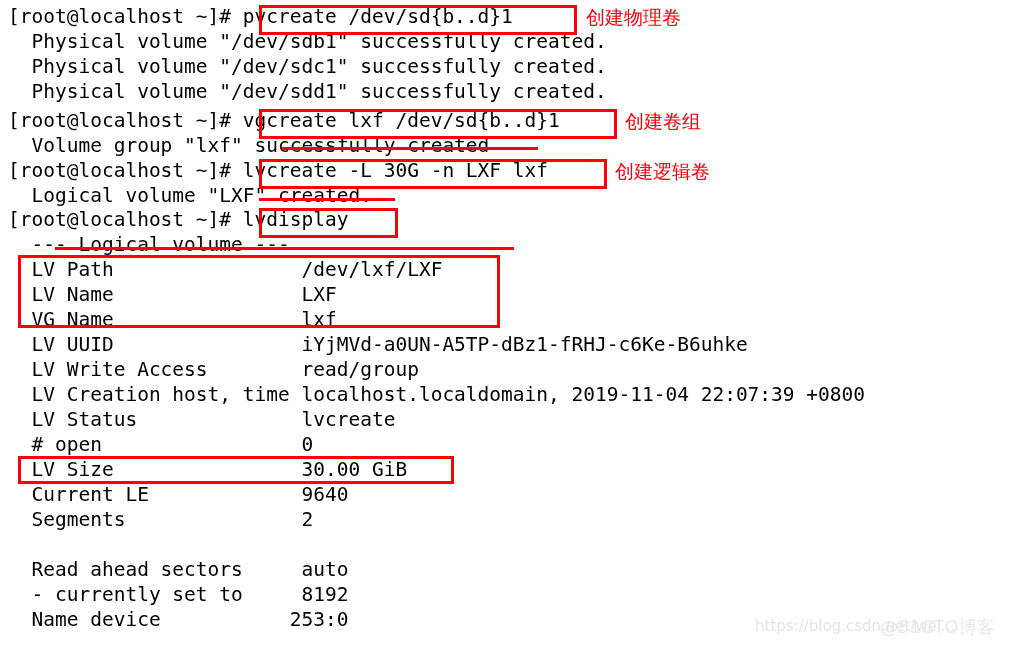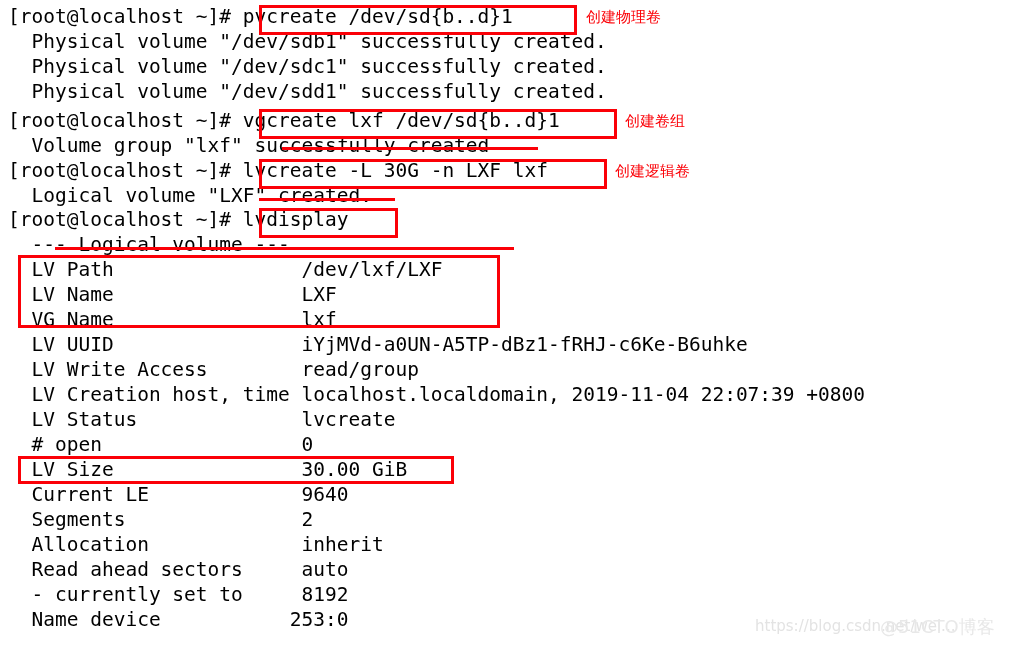--- a/index.html
+++ b/index.html
@@ -47,21 +47,21 @@
     position: absolute;
     background: #fb0007;
     height: 3px;
     pointer-events: none;
   }
 
   .cn-note {
     position: absolute;
     color: #fb0007;
     font-family: "DejaVu Sans", "Liberation Sans", sans-serif;
-    font-size: 15px;
+    font-size: 19px;
     line-height: 25px;
     white-space: pre;
   }
 
   .watermark {
     position: absolute;
     color: #e3e3e3;
     white-space: pre;
     pointer-events: none;
   }
@@ -98,21 +98,20 @@
   <div class="line" style="top:282px;">  LV Name                LXF</div>
   <div class="line" style="top:307px;">  VG Name                lxf</div>
   <div class="line" style="top:332px;">  LV UUID                iYjMVd-a0UN-A5TP-dBz1-fRHJ-c6Ke-B6uhke</div>
   <div class="line" style="top:357px;">  LV Write Access        read/group</div>
   <div class="line" style="top:382px;">  LV Creation host, time localhost.localdomain, 2019-11-04 22:07:39 +0800</div>
   <div class="line" style="top:407px;">  LV Status              lvcreate</div>
   <div class="line" style="top:432px;">  # open                 0</div>
   <div class="line" style="top:457px;">  LV Size                30.00 GiB</div>
   <div class="line" style="top:482px;">  Current LE             9640</div>
   <div class="line" style="top:507px;">  Segments               2</div>
-  <div class="line" style="top:532px;">  Allocation             inherit</div>
   <div class="line" style="top:557px;">  Read ahead sectors     auto</div>
   <div class="line" style="top:582px;">  - currently set to     8192</div>
   <div class="line" style="top:607px;">  Name device           253:0</div>
 
   <div class="redbox" style="left:259px; top:5px;   width:318px; height:30px;"></div>
   <div class="redbox" style="left:259px; top:109px; width:358px; height:30px;"></div>
   <div class="redbox" style="left:259px; top:159px; width:348px; height:30px;"></div>
   <div class="redbox" style="left:259px; top:208px; width:139px; height:30px;"></div>
   <div class="redbox" style="left:18px;  top:255px; width:482px; height:73px;"></div>
   <div class="redbox" style="left:18px;  top:456px; width:436px; height:28px;"></div>

